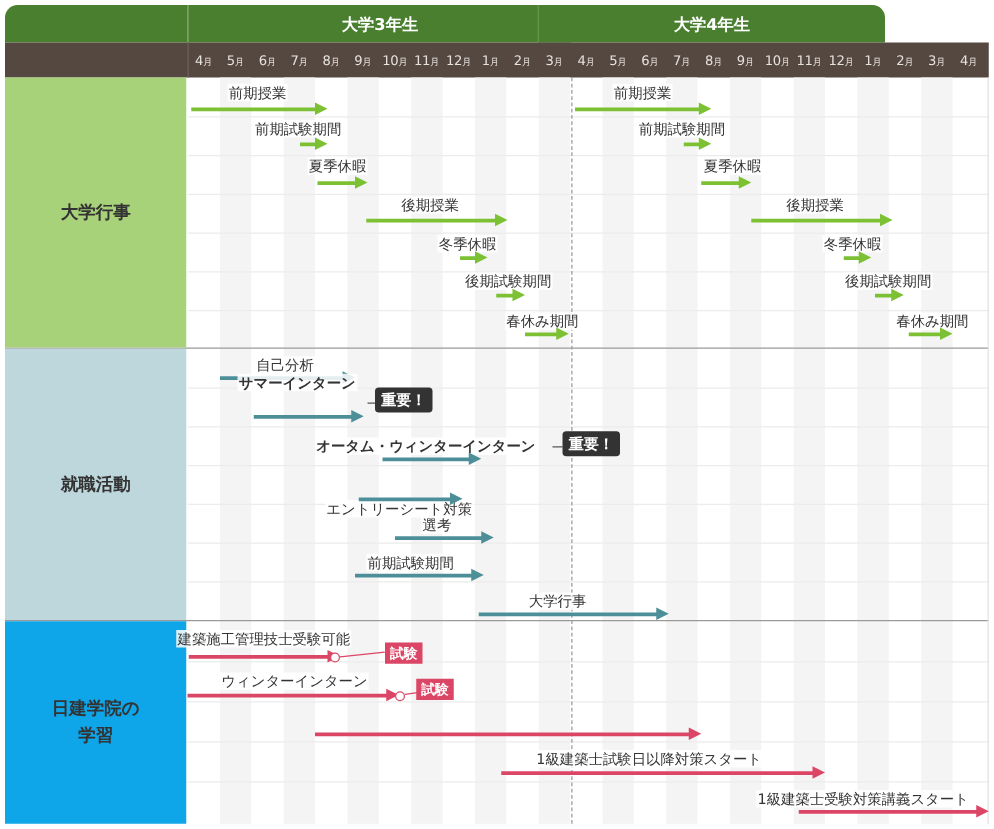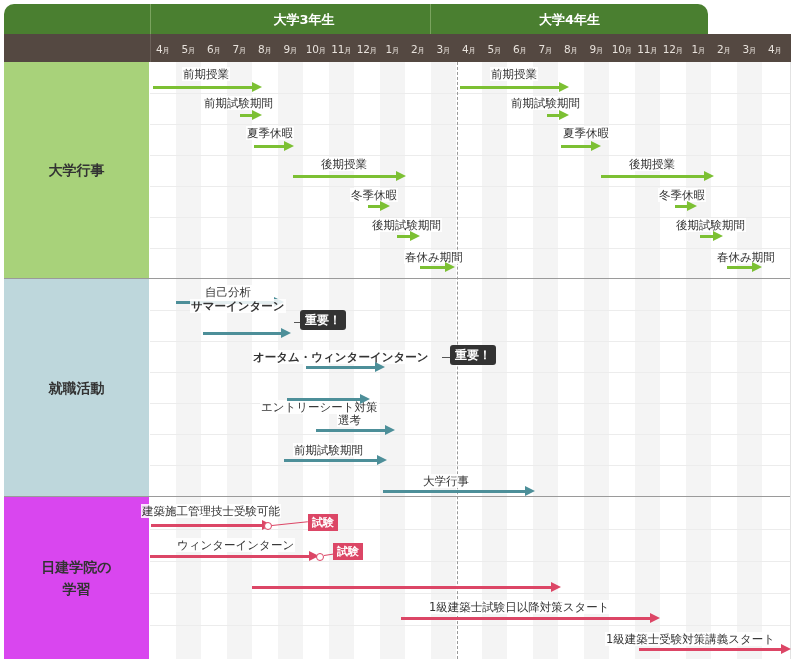--- a/index.html
+++ b/index.html
@@ -111,21 +111,21 @@
     </div>
     <div class="row-line" style="top:31px"></div>
     <div class="row-line" style="top:62px"></div>
     <div class="row-line" style="top:93px"></div>
     <div class="row-line" style="top:124px"></div>
     <div class="row-line" style="top:155px"></div>
     <div class="row-line" style="top:186px"></div>
   </div>
 
   <div class="section" style="top:492px;height:163px;">
-    <div class="sec-label" style="background:#d946ef;flex-direction:column;">
+    <div class="sec-label" style="background:#0ea5e9;flex-direction:column;">
       <span>日建学院の</span>
       <span>学習</span>
     </div>
     <div class="row-line" style="top:32px"></div>
     <div class="row-line" style="top:64px"></div>
     <div class="row-line" style="top:96px"></div>
     <div class="row-line" style="top:128px"></div>
   </div>
 
   <div class="divider"></div>

